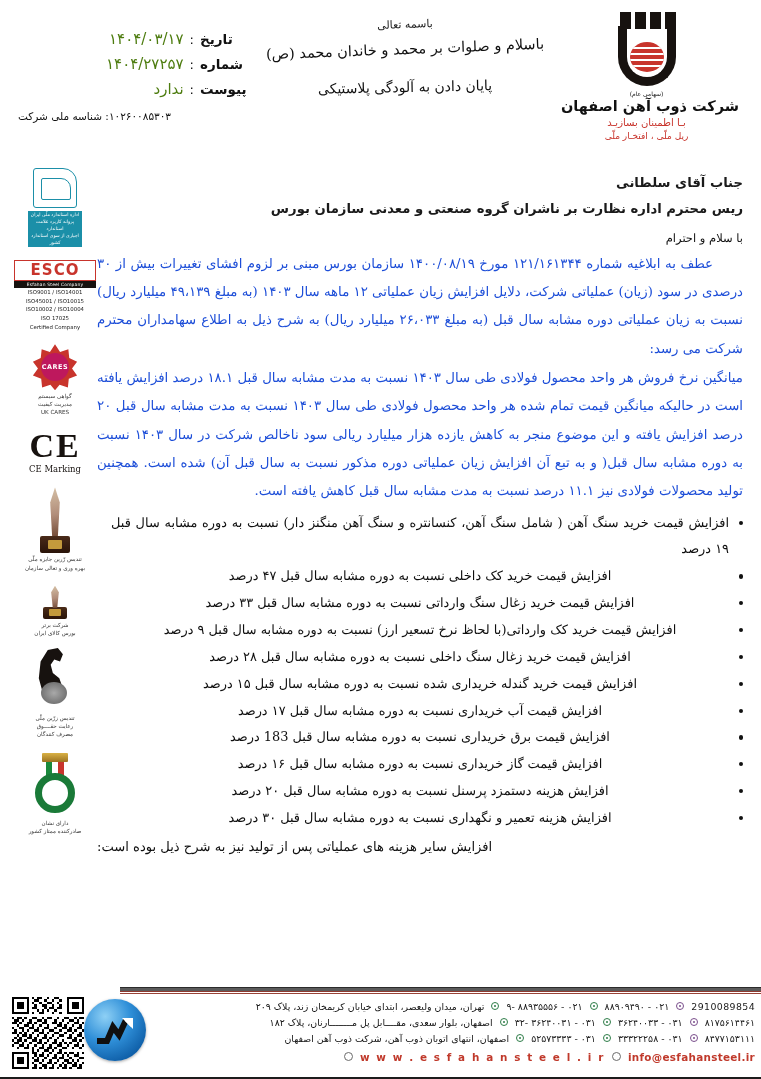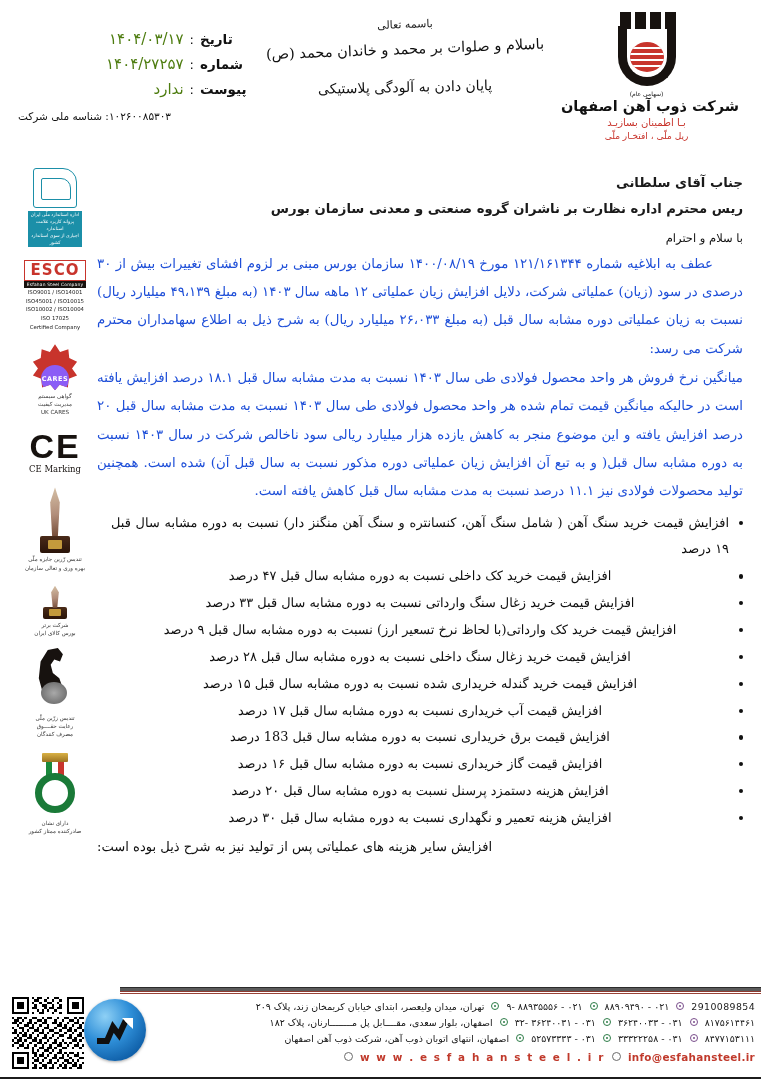--- a/index.html
+++ b/index.html
@@ -214,21 +214,21 @@
   #cert-std-txt {
     width: 54px;
     margin: 3px auto 0 auto;
     background: #1b8fa8;
     color: #fff;
     font-size: 4.6px;
     line-height: 1.5;
     padding: 1px 0;
   }
   
-  #esco-block { width: 62px; margin: 0 auto; }
+  #esco-block { width: 82px; margin: 0 auto; }
   #esco-top {
     background: #ffffff;
     border: 1px solid #c8342c;
     color: #c8342c;
     font-family: "DejaVu Sans", sans-serif;
     font-weight: bold;
     font-size: 15px;
     letter-spacing: 1px;
     line-height: 1.1;
     padding: 1px 0;
@@ -252,32 +252,31 @@
     margin: 0 auto;
     background: #c8342c;
     position: relative;
     clip-path: polygon(50% 0%,61% 17%,79% 11%,81% 30%,98% 38%,87% 53%,98% 68%,80% 75%,78% 94%,60% 88%,50% 100%,40% 88%,22% 94%,20% 75%,2% 68%,13% 53%,2% 38%,19% 30%,21% 11%,39% 17%);
   }
   #cares-inner {
     position: absolute;
     left: 9px; top: 9px;
     width: 28px; height: 28px;
     border-radius: 50%;
-    background: #8b5cf6;
+    background: #be185d;
     color: #fff;
     font-size: 6.5px;
     font-weight: bold;
     letter-spacing: 0.5px;
     line-height: 28px;
     font-family: "DejaVu Sans", sans-serif;
-    margin-top: 12px;
   }
   
   #ce-glyph {
-    font-family: Liberation Sans, sans-serif;
+    font-family: Liberation Serif, serif;
     font-size: 34px;
     font-weight: bold;
     color: #17120f;
     letter-spacing: 2px;
     line-height: 1;
   }
   #ce-cap {
     font-family: "DejaVu Serif", serif;
     font-size: 8.5px;
     color: #17120f;

